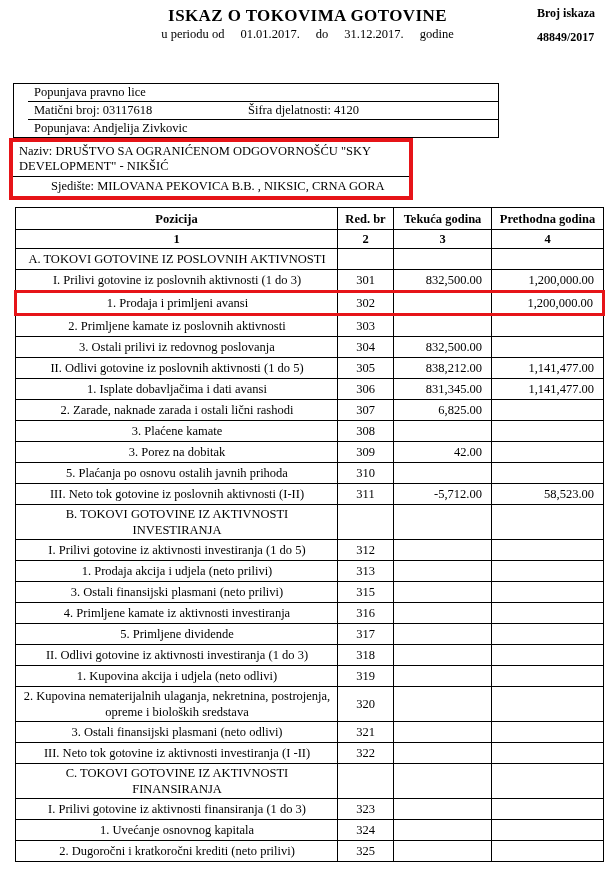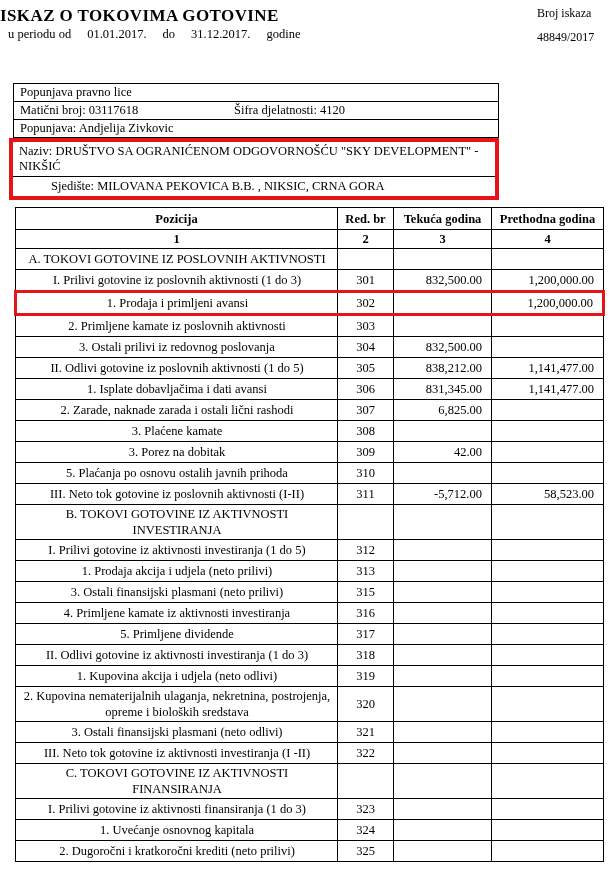--- a/index.html
+++ b/index.html
@@ -2,37 +2,37 @@
 <html style="--hl: #e61418;"><head>
 <meta charset="utf-8">
 <style>
   html, body { margin:0; padding:0; background:#ffffff; }
   .page {
     position:relative; width:615px; height:884px; background:#fff;
     font-family:"Liberation Serif","DejaVu Serif",serif; color:#000;
     overflow:hidden;
   }
   
-  .doc-header { padding-top:6px; }
+  .doc-header { text-align:center; padding-top:6px; }
   .doc-title { font-size:17px; font-weight:bold; letter-spacing:0.4px; }
   .doc-subtitle { font-size:12.5px; margin-top:1px; }
   .doc-subtitle span { margin:0 8px; }
-  .report-no { position:absolute; top:7px; left:537px; width:66px; font-size:12px; text-align:left; line-height:1.1; }
+  .report-no { position:absolute; top:7px; left:537px; width:66px; font-size:12px; text-align:left; line-height:1.1;font-weight:bold; }
   .report-no .no-value { margin-top:11px; }
   
   .info-box {
     position:absolute; top:83px; left:13px; width:484px;
     border:1.5px solid #000; font-size:12.5px; background:#fff;
   }
-  .info-row { padding:1px 6px; min-height:15px; position:relative; }
+  .info-row { padding:1px 6px; min-height:15px; position:relative;margin-left:14px; }
   .info-row + .info-row { border-top:1.5px solid #000; }
   .sifra-field { position:absolute; left:220px; top:1px; }
   
   .company-box {
-    position:absolute; top:138px; left:9px; width:490px;
+    position:absolute; top:138px; left:9px; width:404px;
     border:4px solid var(--hl,#e61418); background:#fff; font-size:12.5px;
     box-sizing:border-box;
   }
   .naziv-row { padding:2px 6px 1px 6px; border-bottom:1.5px solid #000; line-height:1.22; }
   .sjediste-row { padding:2px 6px;margin-left:32px; }
   
   .main-table {
     position:absolute; top:207px; left:14px; width:588px;
     border-collapse:collapse; font-size:12.5px; table-layout:fixed;
     background:#fff;

